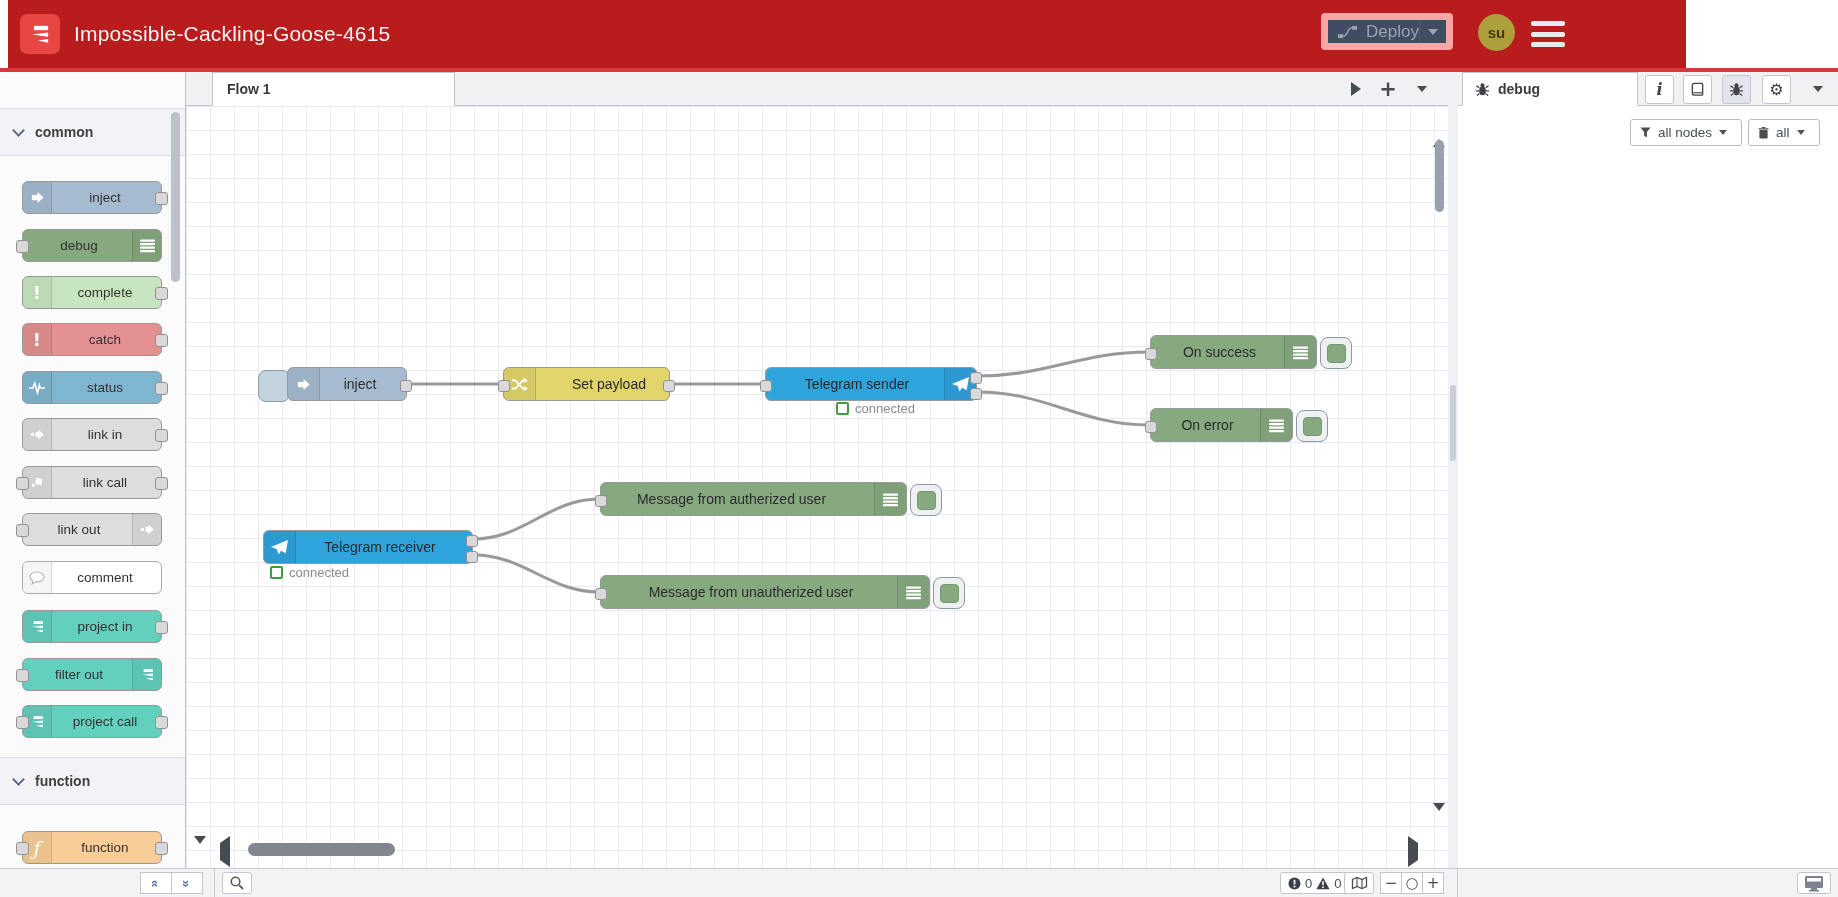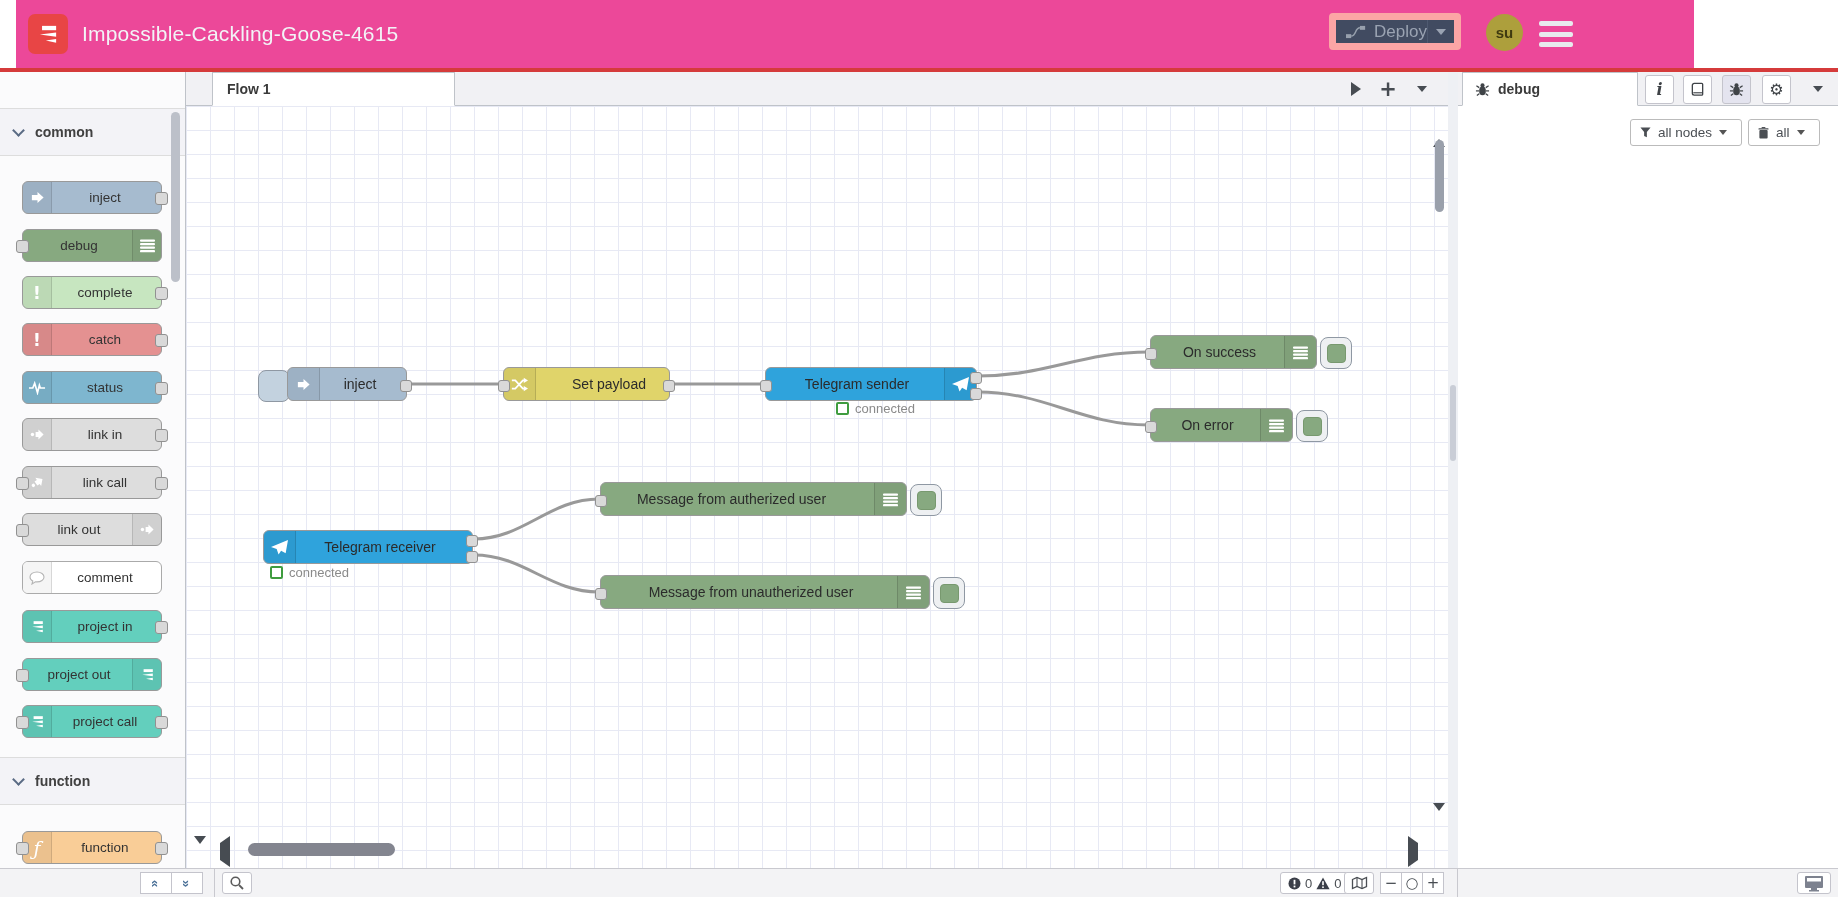--- a/index.html
+++ b/index.html
@@ -1,20 +1,20 @@
 <!DOCTYPE html>
 <html><head>
 <meta charset="utf-8">
 <style>
   html,body{margin:0;padding:0;background:#e9e9e9;}
   .app{position:relative;width:1838px;height:897px;overflow:hidden;background:#fff;
        font-family:"Liberation Sans",sans-serif;color:#333;}
   .abs{position:absolute;}
   
-  .header{position:absolute;left:16px;top:0;width:1678px;height:68px;background:#ec4899;}
+  .header{position:absolute;left:8px;top:0;width:1678px;height:68px;background:#b91c1c;}
   .red-line{position:absolute;left:0;top:68px;width:1838px;height:4px;background:#d53b3b;}
   .logo{position:absolute;left:12px;top:14px;width:40px;height:40px;border-radius:7px;background:#e84545;
         display:flex;align-items:center;justify-content:center;}
   .app-title{position:absolute;left:66px;top:0;height:68px;display:flex;align-items:center;
              color:#f2f4f7;font-size:21px;letter-spacing:.2px;}
   .deploy-btn{position:absolute;left:1313px;top:13px;width:132px;height:37px;background:#414b61;
               border:7px solid #fca5a5;border-radius:4px;display:flex;align-items:center;box-sizing:border-box;}
   .deploy-label{color:#9aa3b2;font-size:17px;margin-left:8px;flex:1;}
   .deploy-caret{width:30px;height:100%;display:flex;align-items:center;justify-content:center;border-left:1px solid #4e5970;}
   .caret-d{width:0;height:0;border-left:5px solid transparent;border-right:5px solid transparent;border-top:6px solid #9aa3b2;}
@@ -261,21 +261,21 @@
     </div>
 
     <div class="pnode" style="top:586px;background:#63cfbd">
       <div class="picon r">
         <svg width="17" height="17" viewBox="0 0 24 24">
             <rect x="6.5" y="4.5" width="13" height="4" fill="#fff"></rect>
             <polygon points="19.5,10.5 19.5,14.5 4.5,12.5" fill="#fff"></polygon>
             <polygon points="19.5,16.5 19.5,20 10,18" fill="#fff"></polygon>
           </svg>
       </div>
-      <span class="plabel mr">project out</span>
+      <span class="plabel mr">filter out</span>
       <div class="pport l"></div>
     </div>
 
     <div class="pnode" style="top:633px;background:#63cfbd">
       <div class="picon l">
         <svg width="17" height="17" viewBox="0 0 24 24">
             <rect x="6.5" y="4.5" width="13" height="4" fill="#fff"></rect>
             <polygon points="19.5,10.5 19.5,14.5 4.5,12.5" fill="#fff"></polygon>
             <polygon points="19.5,16.5 19.5,20 10,18" fill="#fff"></polygon>
           </svg>

